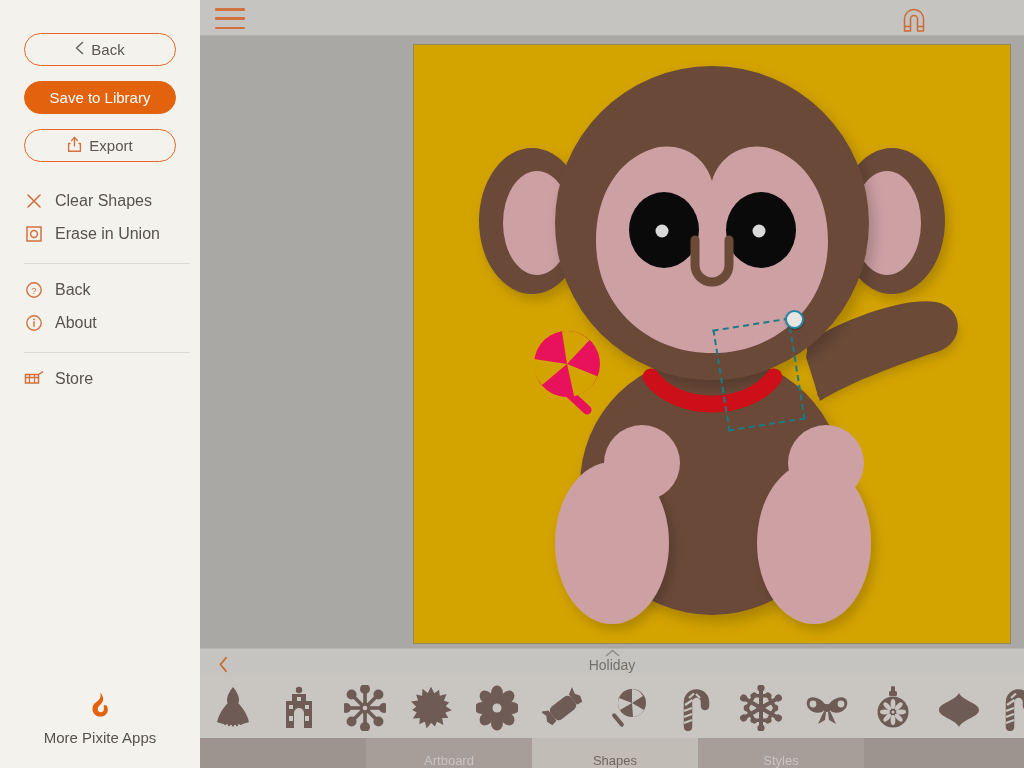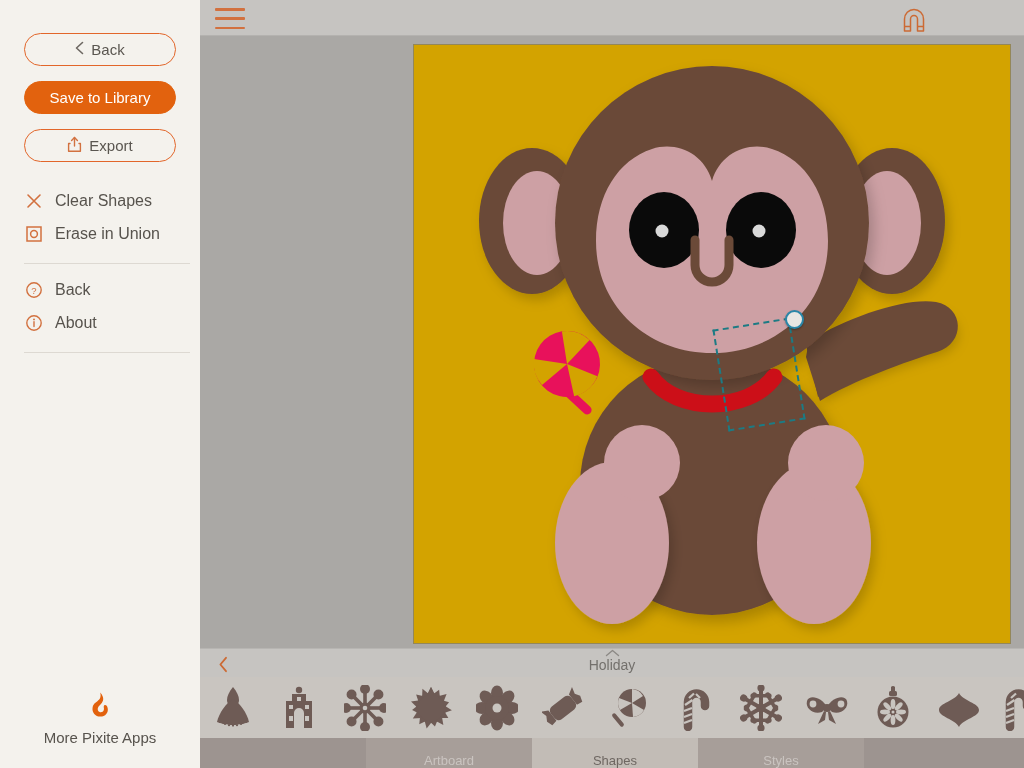--- a/index.html
+++ b/index.html
@@ -253,20 +253,30 @@
             <circle cx="9" cy="9" r="7.2" fill="none" stroke="#d2713f" stroke-width="1.4"></circle>
             <circle cx="9" cy="5.4" r="0.95" fill="#d2713f"></circle>
             <path d="M9 7.8 L9 12.6" stroke="#d2713f" stroke-width="1.4" stroke-linecap="round"></path>
           </svg>
         </span>
         <span>About</span>
       </div>
 
       <div class="divider"></div>
 
+      <div class="menu-row">
+        <span class="menu-ico">
+          <svg width="20" height="18" viewBox="0 0 20 18">
+            <path d="M1.5 4.5 L14.5 4.5 L14.5 13 L1.5 13 Z" fill="none" stroke="#d2713f" stroke-width="1.5"></path>
+            <path d="M1.5 7.5 L14.5 7.5 M5.5 4.5 L5.5 13 M10.5 4.5 L10.5 13" stroke="#d2713f" stroke-width="1.3"></path>
+            <path d="M14.5 4.5 L18.5 1.8" stroke="#d2713f" stroke-width="1.4" stroke-linecap="round"></path>
+          </svg>
+        </span>
+        <span>Store</span>
+      </div>
 
     </div>
 
     <div class="footer-apps">
       <span>
         <svg width="22" height="28" viewBox="0 0 22 28">
           <path d="M11.2 1.5 C11.2 1.5 12.6 5.8 10.2 8.6 C8.1 11 4.4 12.2 3.6 16.4 C2.7 21.2 6.4 25.6 11.2 25.6 C16.4 25.6 19.6 21.6 18.7 17.2 C18.2 14.6 16.3 13.3 15.1 14.6 C14.1 15.7 15.4 17.2 14.8 19.1 C14.2 21 12.2 21.8 10.6 21.1 C8.7 20.3 8.2 18 9.3 16.1 C10.6 13.8 13.8 12.2 14.2 8.2 C14.5 4.9 11.2 1.5 11.2 1.5 Z" fill="#e2620e"></path>
         </svg>
       </span>
       <span class="lbl">More Pixite Apps</span>

